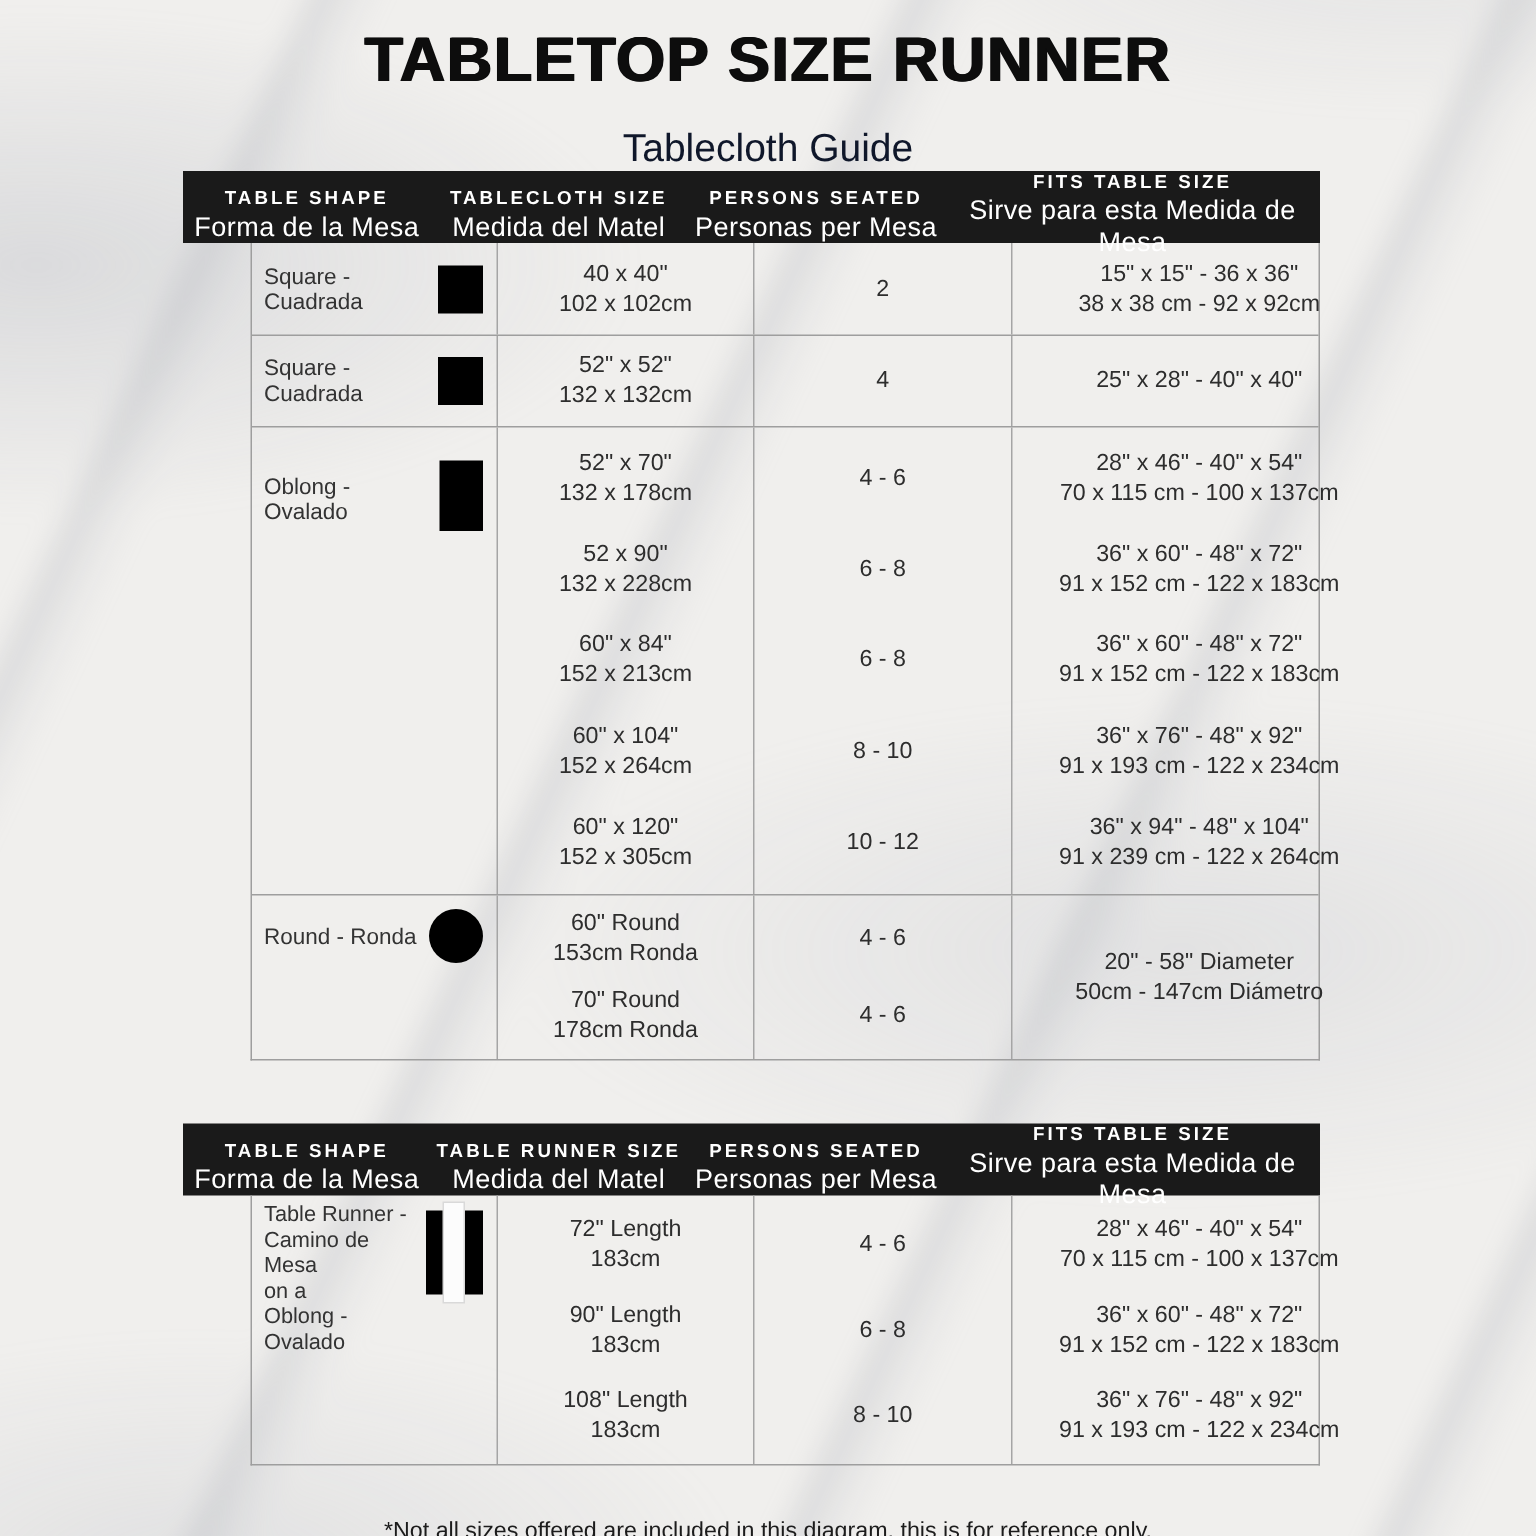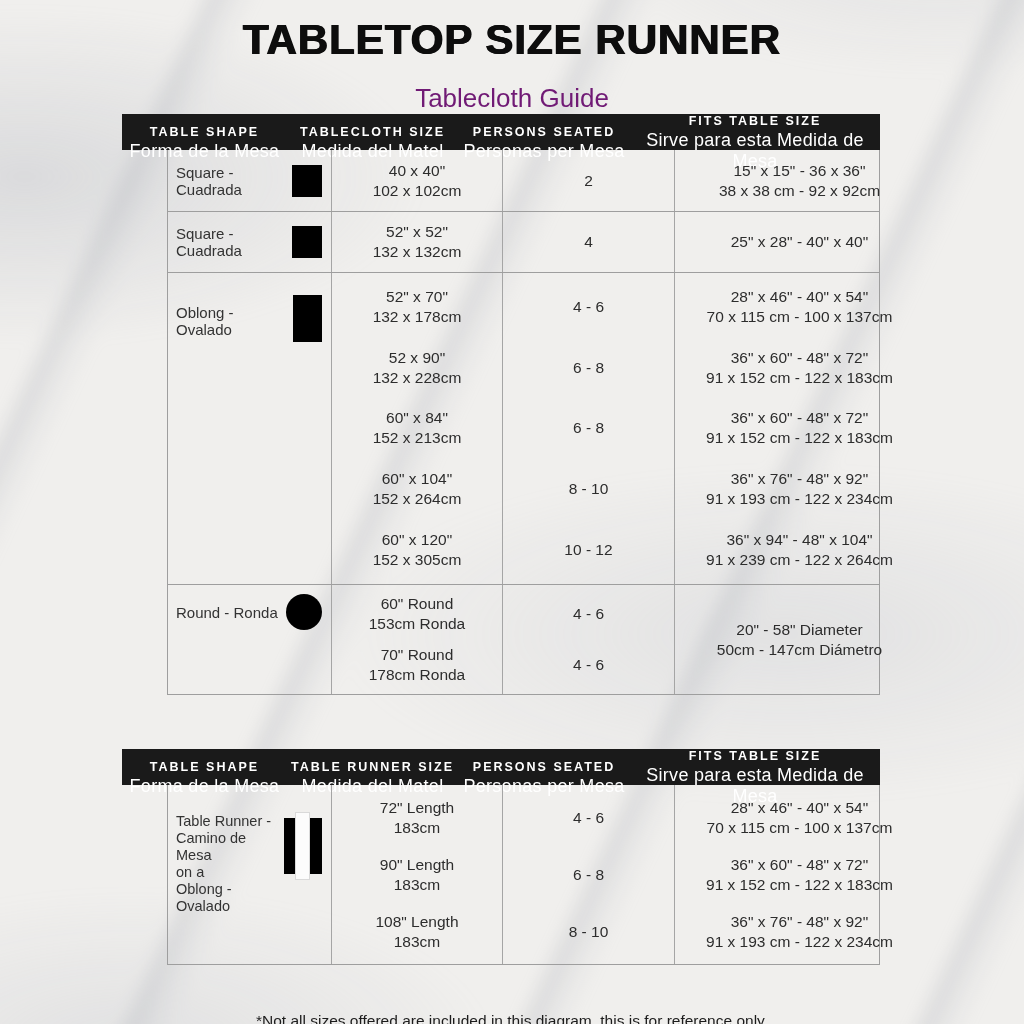--- a/index.html
+++ b/index.html
@@ -30,32 +30,32 @@
 
   .main-title {
     position:absolute; top:16px; left:0; width:100%;
     text-align:center;
     font-size:42px; font-weight:bold; letter-spacing:1px;
     color:#0d0d0d;
     text-shadow:0.7px 0 #0d0d0d, -0.7px 0 #0d0d0d;
   }
   .section-title {
     position:absolute; left:0; width:100%;
-    text-align:center; font-size:26px; color:#701a75;
+    text-align:center; font-size:26px; color:#0f172a;
   }
   #cloth-title { top:83px; }
   #runner-title { top:715px; }
 
   .guide-table { position:absolute; left:122px; width:758px; }
   #cloth-table  { top:114px; }
   #runner-table { top:749px; }
 
   .thead {
     display:grid; grid-template-columns:165px 171px 172px 250px;
-    background:#1a1a1a; color:#fff; height:36px;
+    background:#1a1a1a; color:#fff; height:48px;
   }
   .hcell {
     display:flex; flex-direction:column; justify-content:center; align-items:center;
     text-align:center; gap:2px;
   }
   .h-en { font-size:12.5px; font-weight:600; letter-spacing:2px; }
   .h-es { font-size:18px; font-weight:400; letter-spacing:0.3px; }
 
   .tbody { border:1px solid #9e9e9e; border-top:none;margin-left:45px; }
   .trow  { display:grid; grid-template-columns:164px 171px 172px 249px; }
@@ -70,21 +70,21 @@
 
   .shape-cell {
     display:flex; flex-direction:row; justify-content:space-between;
     padding:0 9px 0 8px; font-size:15px; color:#333;
   }
   .row-sq  .shape-cell { align-items:center; }
   .row-ob  .shape-cell { align-items:flex-start; padding-top:22px; }
   .row-ob  .shape-label { margin-top:9px; }
   .row-rd  .shape-cell { align-items:flex-start; padding-top:9px; }
   .row-rd  .shape-label { margin-top:10px; }
-  .row-run .shape-cell { align-items:flex-start; padding-top:28px; }
+  .row-run .shape-cell { align-items:flex-start; padding-top:5px; }
   .shape-lines { line-height:17px; font-size:14.5px; }
 
   .stack {
     display:flex; flex-direction:column; justify-content:space-around;
     text-align:center; font-size:15.5px; line-height:20px; color:#2d2d2d;
     height:100%; padding:4px 2px;
   }
   .stack.center { justify-content:center; }
   .entry {}
 

